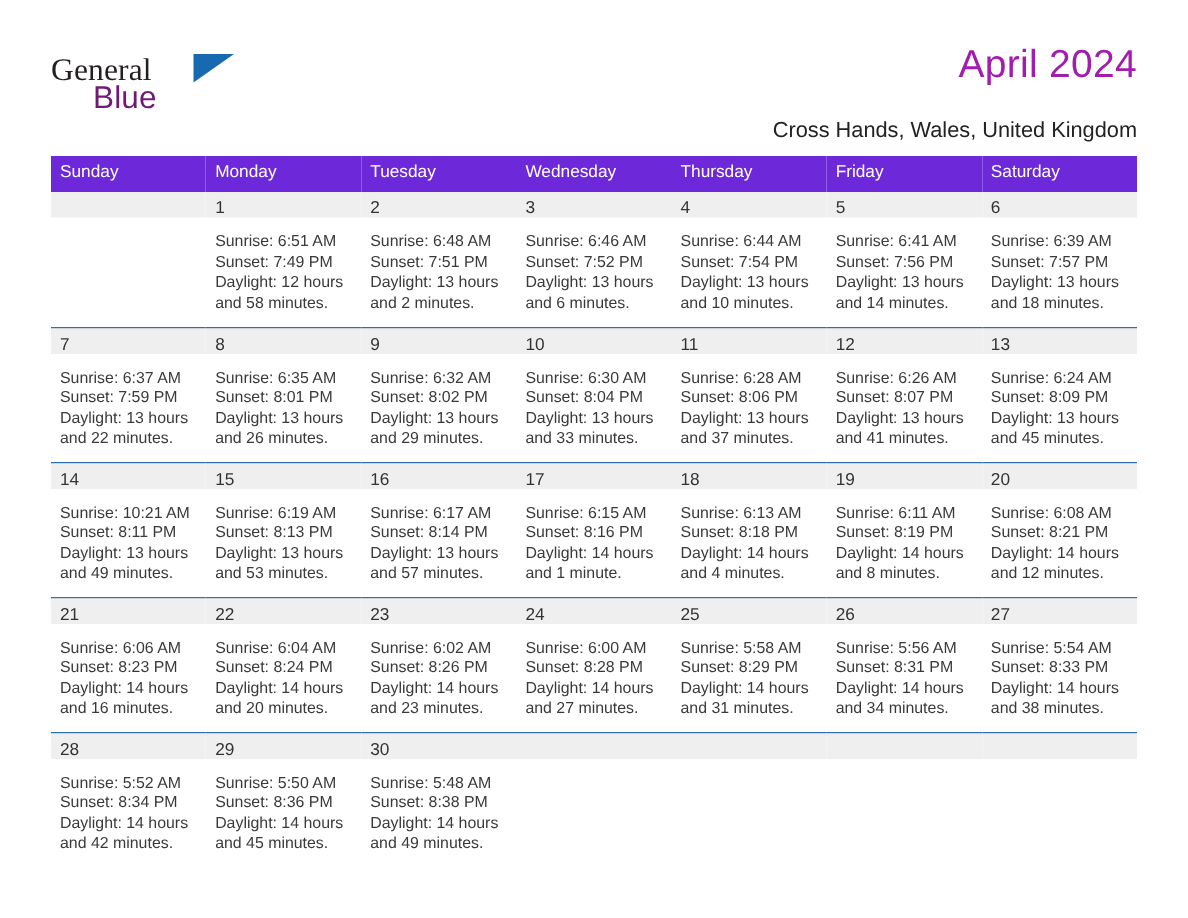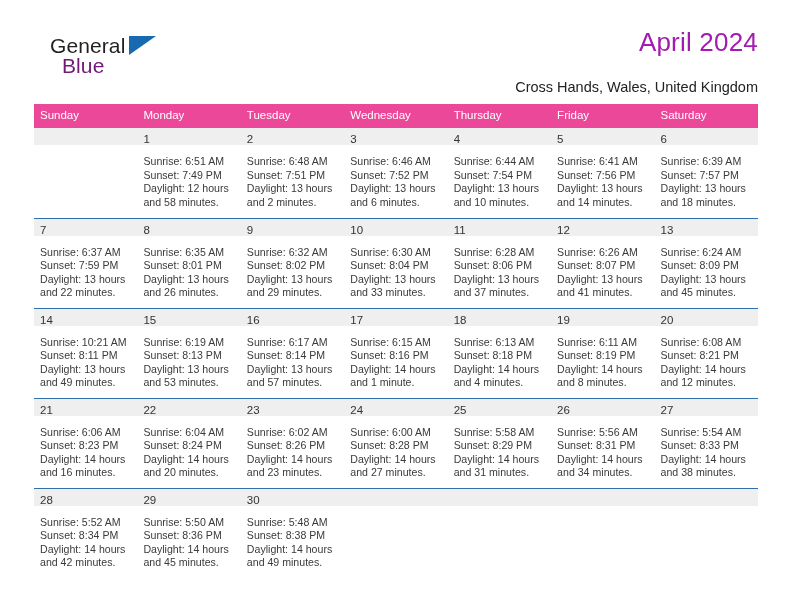--- a/index.html
+++ b/index.html
@@ -38,22 +38,21 @@
     width: 170px;
     height: 52px;
   }
   .logo-general {
     position: absolute;
     left: 0;
     top: 0;
     font-size: 21px;
     letter-spacing: 0.1px;
     color: #231f20;
-    font-family: Liberation Sans, sans-serif;
-    margin-left: 16px;
+    font-family: Liberation Serif, serif;
   }
   .logo-blue {
     position: absolute;
     left: 28px;
     top: 20px;
     font-size: 21px;
     letter-spacing: 0.1px;
     color: #701a75;
     font-family: "Liberation Sans", sans-serif;
   }
@@ -91,21 +90,21 @@
   
   .calendar {
     position: absolute;
     left: 34px;
     top: 104px;
     width: 724px;
     border-collapse: collapse;
     table-layout: fixed;
   }
   .calendar th {
-    background: #ec4899;
+    background: #6d28d9;
     color: #ffffff;
     font-size: 11.5px;
     font-weight: normal;
     text-align: left;
     padding: 5px 0 6px 6px;
     line-height: 13px;
     border: none;
   }
   .calendar td {
     vertical-align: top;

